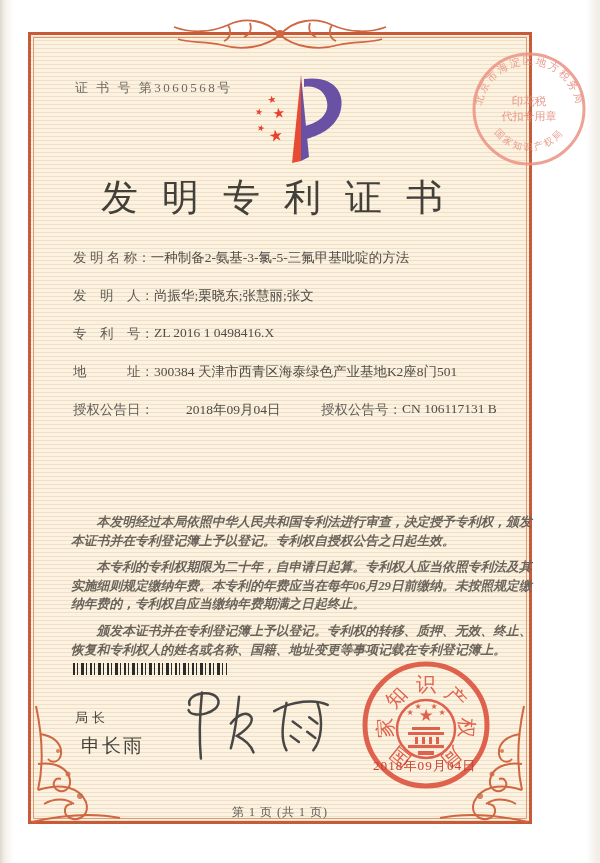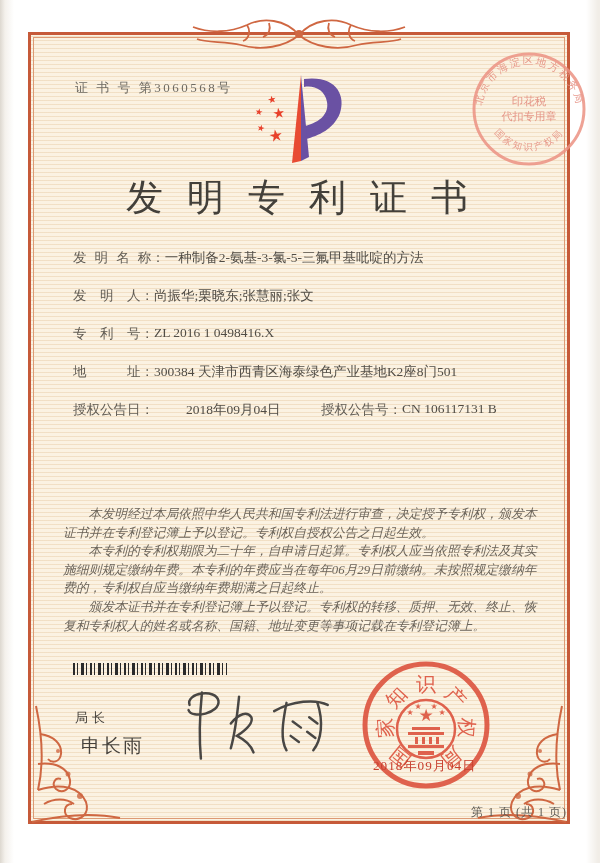--- a/index.html
+++ b/index.html
@@ -7,78 +7,78 @@
     width:600px;height:863px;position:relative;overflow:hidden;
     background:#ffffff;
     font-family:"Liberation Serif","DejaVu Serif",serif;
   }
   .sheet{
     position:absolute;inset:0;
     background:linear-gradient(90deg,#ddd8d0 0px,#f4f1ec 5px,#ffffff 14px,#ffffff 586px,#f1ede7 598px);
   }
   
   .frame{
-    position:absolute;left:28px;top:32px;width:542px;height:792px;
+    position:absolute;left:28px;top:32px;width:504px;height:792px;
     border:3px solid #c65a39;
     background-color:#fbf2e2;
     background-image:repeating-linear-gradient(0deg,rgba(216,174,120,.28) 0 1px,rgba(0,0,0,0) 1px 4px);
     box-sizing:border-box;
   }
   .frame-inner{
     position:absolute;inset:2px;border:1px solid #dd9a74;pointer-events:none;
   }
   .orn{position:absolute;pointer-events:none;}
   .orn-top{left:50%;top:-22px;transform:translateX(-50%);}
   .orn-bl{left:-3px;bottom:-3px;}
   .orn-br{right:-3px;bottom:-3px;transform:scaleX(-1);}
   
   .cert-no{
     position:absolute;left:44px;top:44px;
     font-size:13px;letter-spacing:2.5px;color:#6e6a62;white-space:pre;
   }
   .logo{position:absolute;left:216px;top:34px;}
   .tax-stamp{position:absolute;left:438px;top:14px;opacity:.85;}
   .title{
-    position:absolute;left:6px;top:138px;width:100%;
+    position:absolute;left:0;top:138px;width:100%;
     text-align:center;font-size:37px;color:#43403a;
     letter-spacing:24px;padding-left:8px;box-sizing:border-box;
     font-weight:400;
   }
   
   .fields{position:absolute;left:42px;top:214px;width:470px;}
   .frow{height:18px;margin-bottom:20px;font-size:13.5px;color:#55514a;display:flex;}
-  .flabel{white-space:pre;color:#615c54;flex:none;font-family:Liberation Mono, monospace;}
+  .flabel{white-space:pre;color:#615c54;flex:none;}
   .fvalue{white-space:pre;color:#514d46;}
   .grant-left{width:248px;display:flex;flex:none;gap:32px;}
   
   .bodytext{
     position:absolute;left:32px;top:470px;width:478px;
     font-size:12.8px;line-height:18.6px;color:#6b645a;
     font-style:italic;
   }
-  .bodytext p{margin:0;text-indent:2em;}
+  .bodytext p{margin:8px;text-indent:2em;font-weight:bold;}
   
   .barcode{
     position:absolute;left:42px;top:628px;width:154px;height:12px;
     background:repeating-linear-gradient(90deg,
       #2b2b2b 0 2px,rgba(0,0,0,0) 2px 4px,
       #2b2b2b 4px 5px,rgba(0,0,0,0) 5px 8px,
       #2b2b2b 8px 11px,rgba(0,0,0,0) 11px 13px,
       #2b2b2b 13px 14px,rgba(0,0,0,0) 14px 17px);
   }
   .signer-title{position:absolute;left:44px;top:674px;font-size:13px;color:#46423c;letter-spacing:4px;}
   .signer-name{position:absolute;left:50px;top:698px;font-size:19px;color:#46423c;letter-spacing:2px;}
   .signature{position:absolute;left:140px;top:646px;}
   .big-seal{position:absolute;left:329px;top:624px;opacity:.88;}
   .seal-date{
     position:absolute;left:342px;top:722px;
     font-size:13.2px;color:#c8402e;letter-spacing:1px;z-index:5;white-space:pre;
   }
   .footer-page{
-    position:absolute;left:0;top:769px;width:100%;text-align:right;
+    position:absolute;left:0;top:769px;width:100%;text-align:center;
     font-size:12px;color:#5f5b54;letter-spacing:1px;
   }
 </style>
 </head>
 <body>
 
 <div class="sheet">
   <div class="frame">
     <div class="frame-inner"></div>
 

